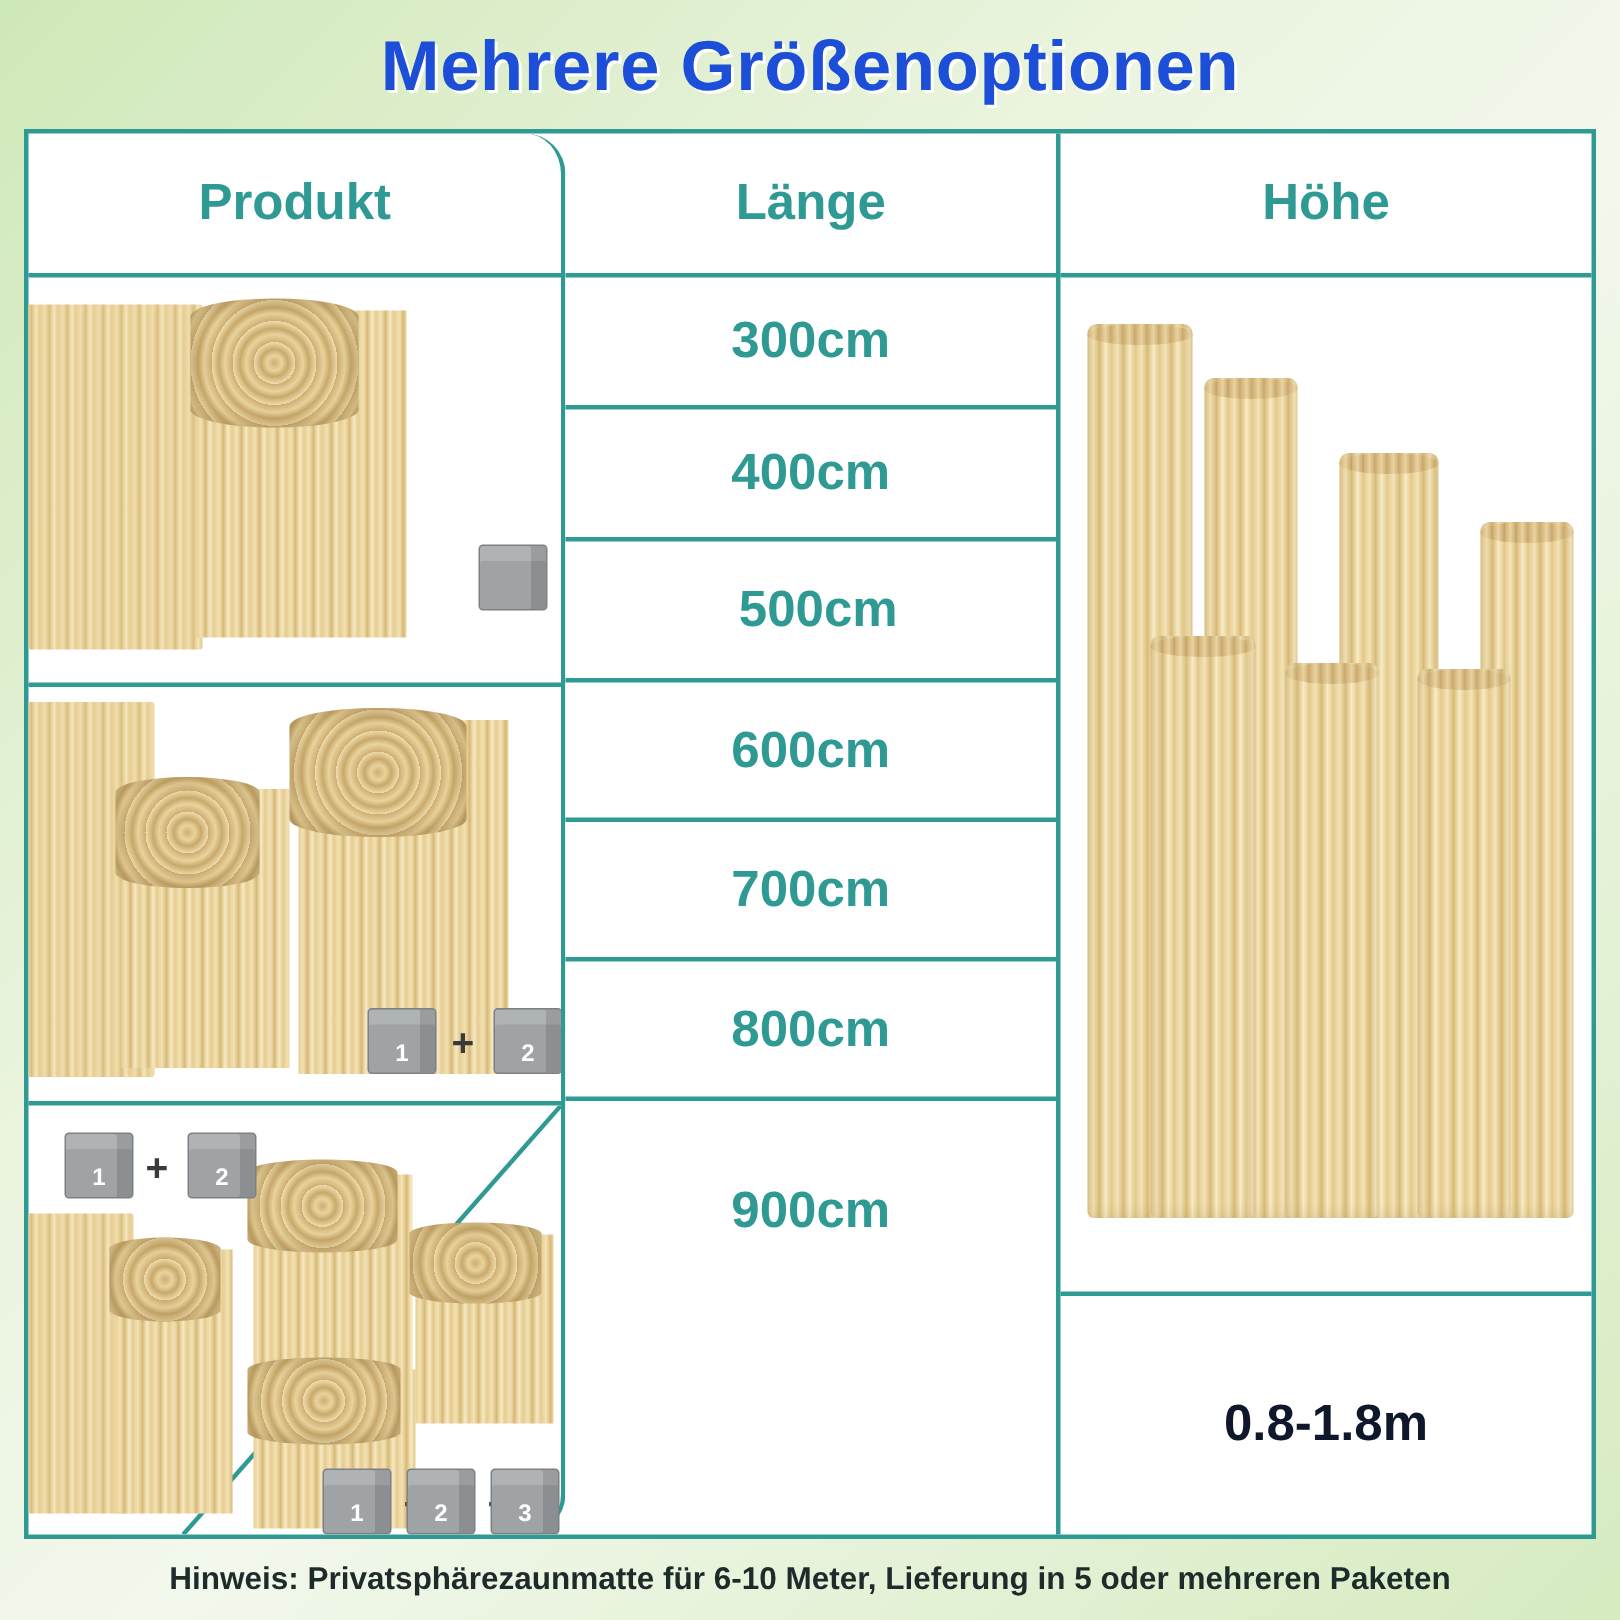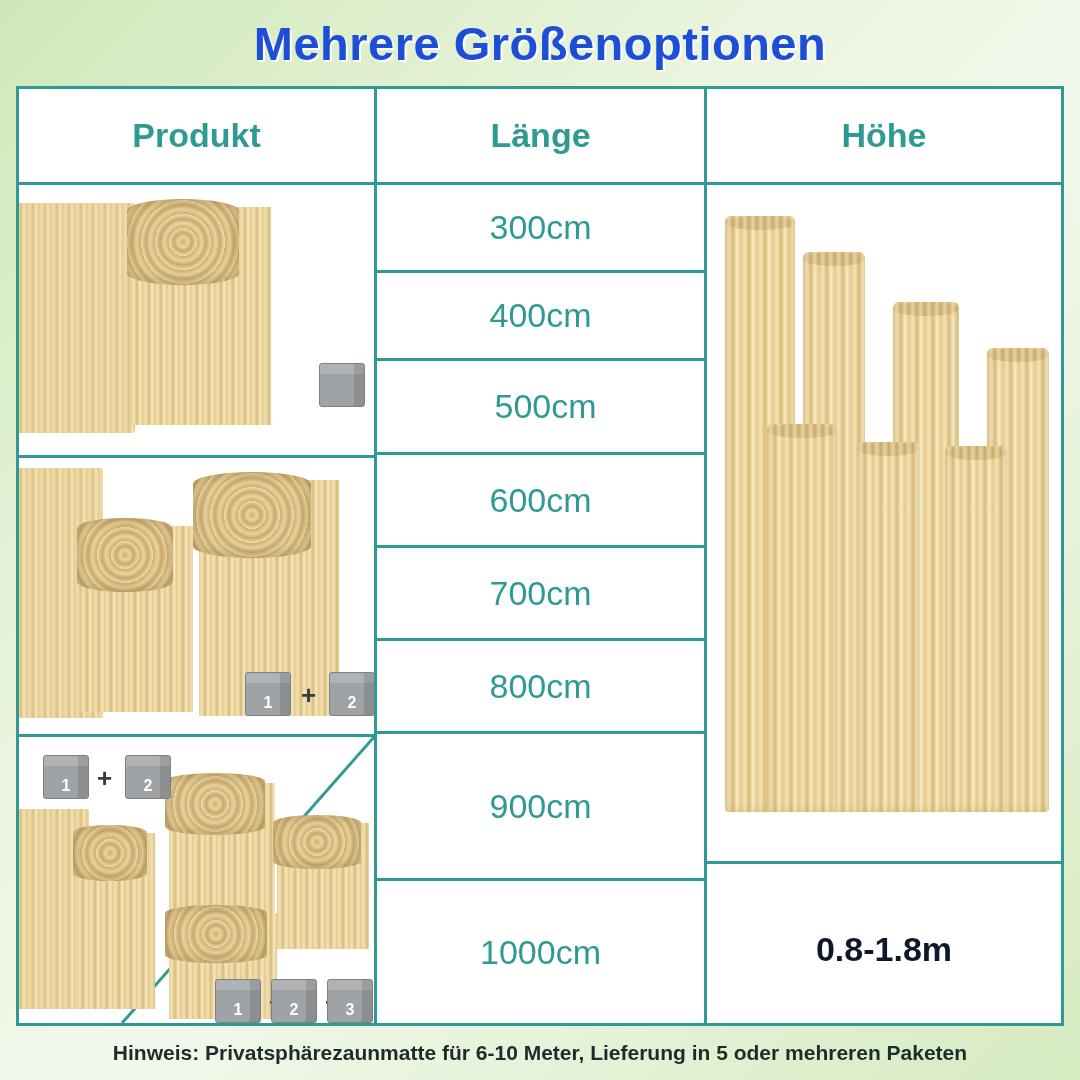--- a/index.html
+++ b/index.html
@@ -39,21 +39,21 @@
     display: flex;
     flex-direction: column;
     height: 940px;
   }
   .table-inner {
     display: flex;
     flex: 1;
     min-height: 0;
   }
   
-  .col-product { width: 358px; border-right: 3px solid #2f9a94; display: flex; flex-direction: column; }
+  .col-product { width: 358px; border-right: 3px solid #2f9a94; display: flex; flex-direction: column; border-radius: 27px; }
   .col-length  { width: 330px; border-right: 3px solid #2f9a94; display: flex; flex-direction: column; }
   .col-height  { flex: 1; display: flex; flex-direction: column; gap: 11px; }
 
   .head-cell {
     height: 96px;
     display: flex;
     align-items: center;
     justify-content: center;
     font-size: 34px;
     font-weight: bold;
@@ -123,21 +123,21 @@
     width: 100%; height: 100%;
     pointer-events: none;
   }
 
   
   .len-cell {
     display: flex;
     align-items: center;
     justify-content: center;
     font-size: 34px;
-    font-weight: normal;
+    font-weight: bold;
     color: #2f9a94;
     border-bottom: 3px solid #2f9a94;
   }
   .len-cell:last-child { border-bottom: none; }
 
   
   .height-visual {
     flex: 1;
     position: relative;
     border-bottom: 3px solid #2f9a94;
@@ -259,21 +259,20 @@
 
       <div class="col-length">
         <div class="head-cell">Länge</div>
         <div class="len-cell" style="height:88px;">300cm</div>
         <div class="len-cell" style="height:88px;">400cm</div>
         <div class="len-cell" style="height:94px;padding-left:10px;">500cm</div>
         <div class="len-cell" style="height:93px;">600cm</div>
         <div class="len-cell" style="height:93px;">700cm</div>
         <div class="len-cell" style="height:93px;">800cm</div>
         <div class="len-cell" style="height:147px;">900cm</div>
-        <div class="len-cell" style="flex:1;">1000cm</div>
       </div>
 
       <div class="col-height">
         <div class="head-cell">Höhe</div>
         <div class="height-visual">
           <div class="hroll" style="left:18px;  top:20px;  width:70px;  height:596px;"></div>
           <div class="hroll" style="left:96px;  top:56px;  width:62px;  height:560px;"></div>
           <div class="hroll" style="left:60px;  top:228px; width:70px;  height:388px;"></div>
           <div class="hroll" style="left:186px; top:106px; width:66px;  height:510px;"></div>
           <div class="hroll" style="left:150px; top:246px; width:62px;  height:370px;"></div>

